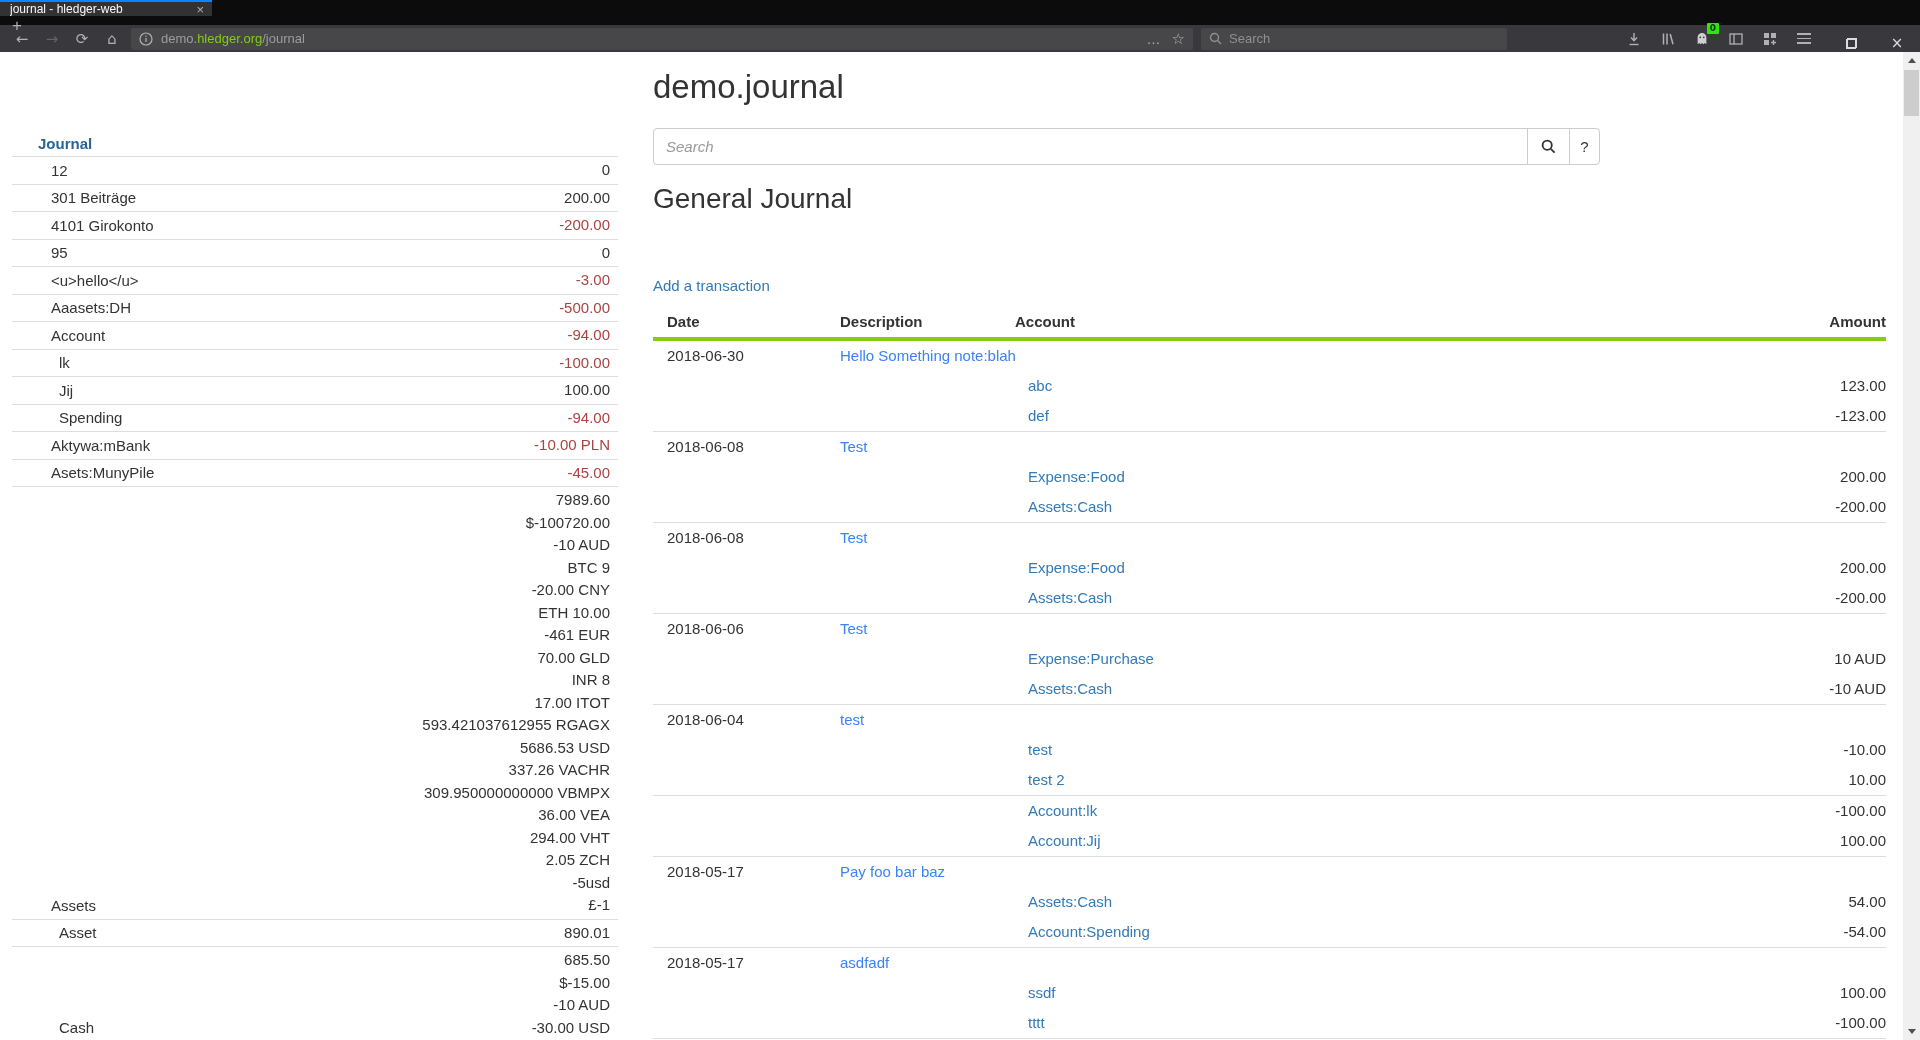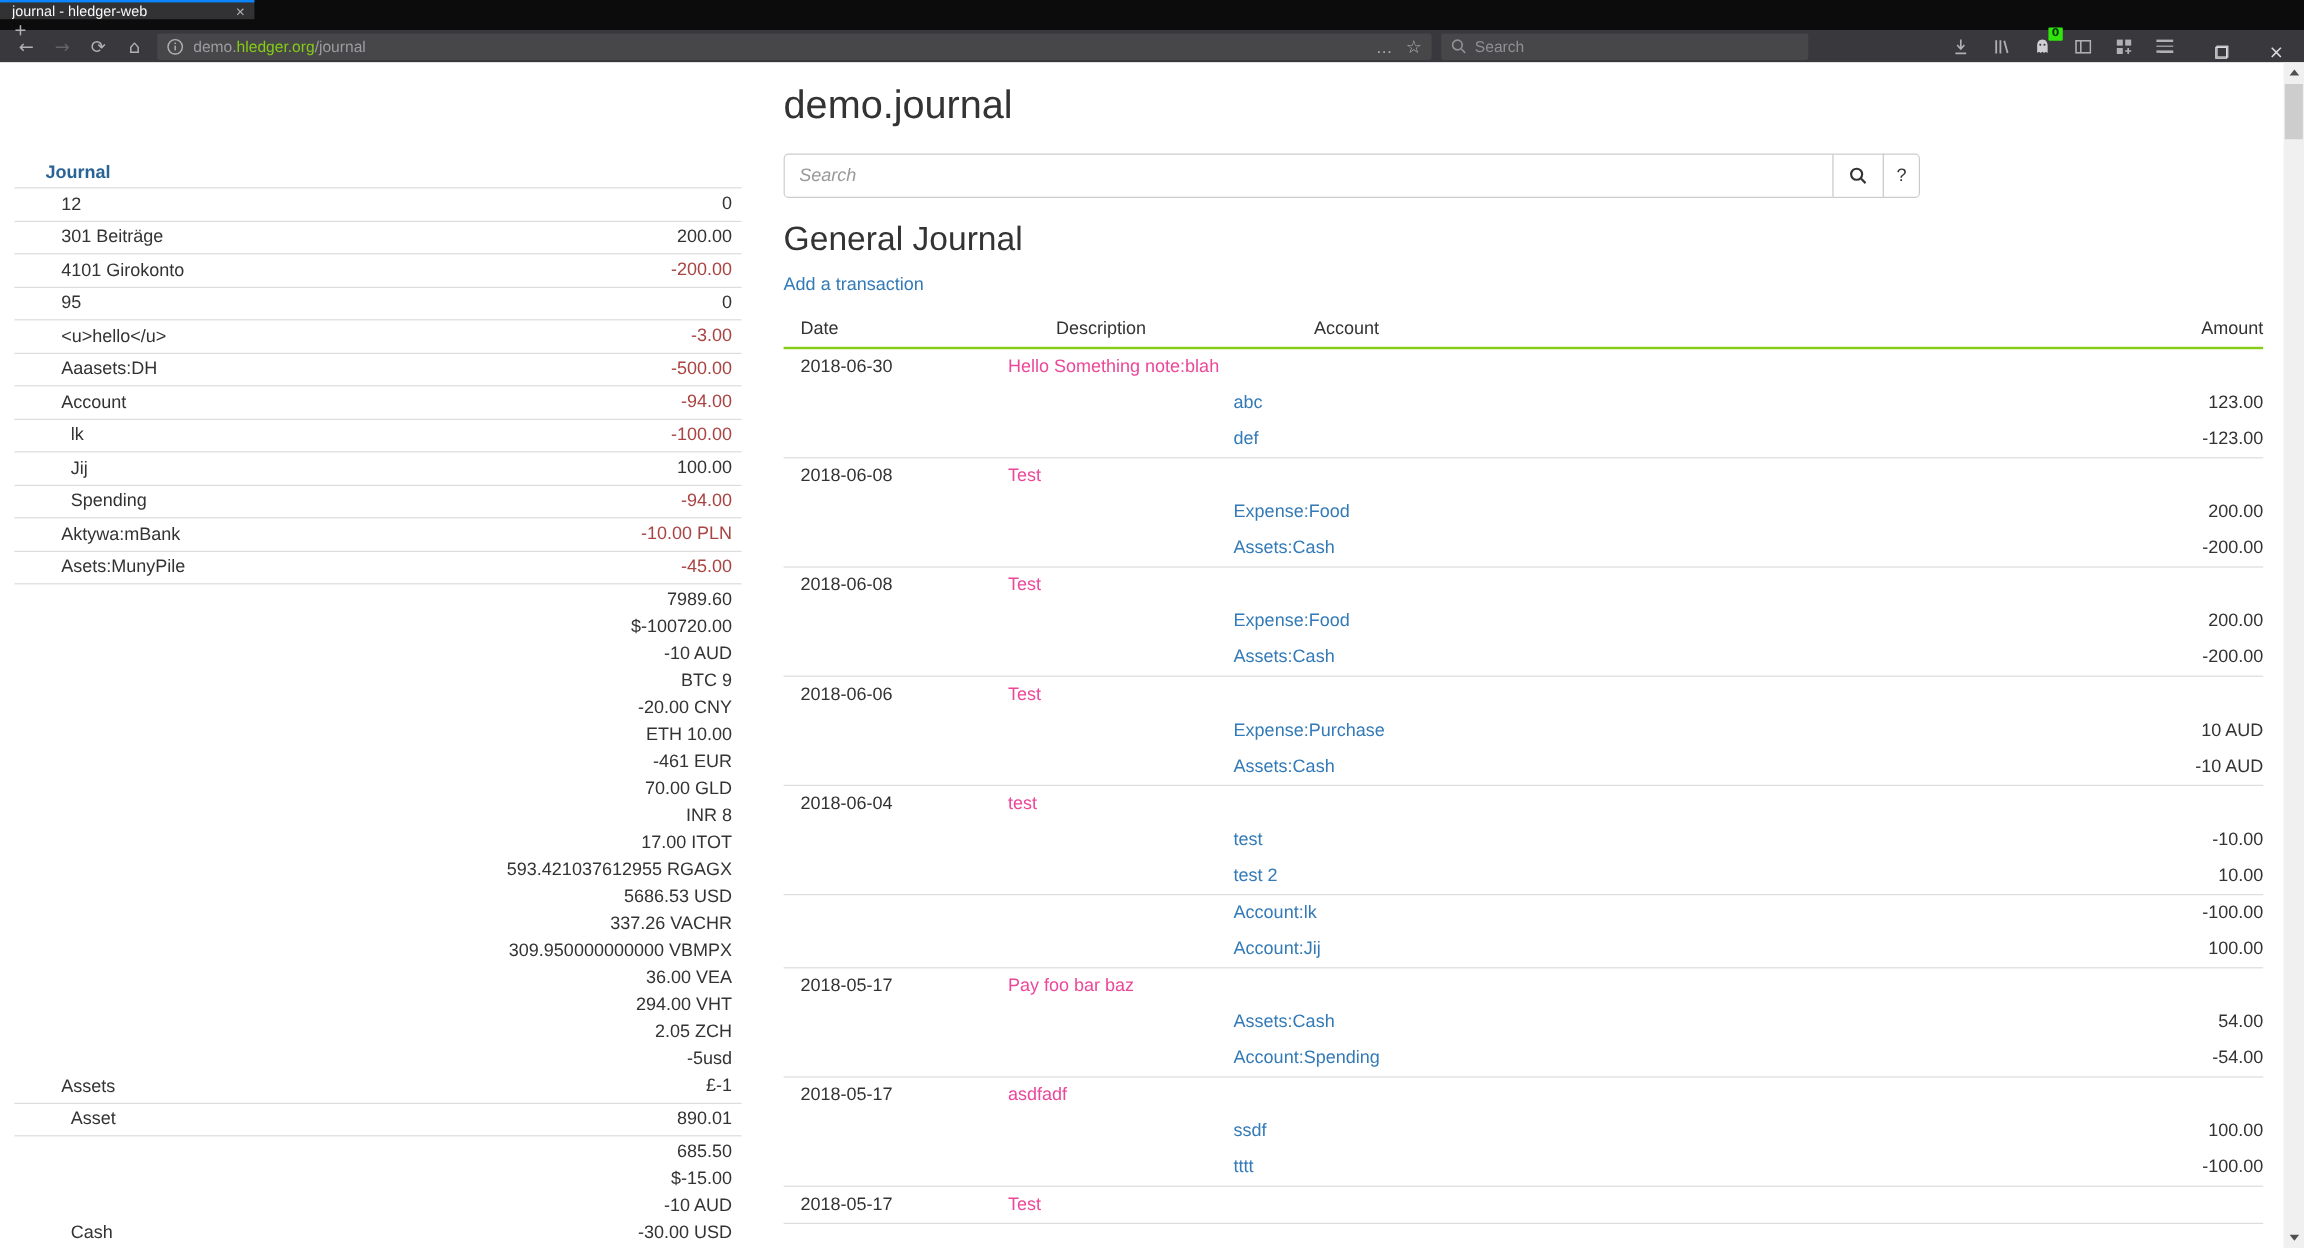--- a/index.html
+++ b/index.html
@@ -63,28 +63,28 @@
   
   .main { position:absolute; left:653px; right:34px; top:0; }
   .page-title { font-size:33px; font-weight:400; color:#333; margin:16px 0 22px; }
   .search-form { display:flex; width:947px; margin-bottom:18px; }
   .search-input { flex:1; height:37px; border:1px solid #ccc; border-radius:4px 0 0 4px; padding:0 12px; font-size:15px; color:#555; outline:none; font-family:"Liberation Sans",sans-serif; }
   .search-input::placeholder { font-style:italic; color:#999; }
   .btn { height:37px; background:#fff; border:1px solid #ccc; margin-left:-1px; display:flex; align-items:center; justify-content:center; font-size:15px; color:#333; cursor:default; }
   .btn-search { width:43px; }
   .btn-help { width:31px; border-radius:0 4px 4px 0; }
   .section-title { font-size:28px; font-weight:400; color:#333; margin:0 0 14px; }
-  .add-link { color:#337ab7; text-decoration:none; display:inline-block; margin-bottom:13px; font-size:15px; }
-
-  .jt-header { display:flex; font-weight:normal; line-height:30px; border-bottom:2px solid #84cc16; padding-left:14px;gap:40px; }
+  .add-link { color:#337ab7; text-decoration:none; display:inline-block; margin-bottom:13px; font-size:15px;margin-top:48px; }
+
+  .jt-header { display:flex; font-weight:bold; line-height:30px; border-bottom:4px solid #84cc16; padding-left:14px; }
   .col-date { width:173px; } .col-desc { width:175px; } .col-acct { flex:1; } .col-amt { width:130px; text-align:right; }
   .tx { border-bottom:1px solid #ddd; }
   .tx-line { display:flex; line-height:30px; padding-left:14px;justify-content:flex-end; }
   .tx-date { width:173px; color:#333; }
-  .tx-desc { flex:1; color:#ec4899; }
+  .tx-desc { flex:1; color:#3b82f6; }
   .post-indent { width:361px; }
   .post-acct { flex:1; color:#337ab7; text-decoration:none; }
   .post-amt { width:130px; text-align:right; color:#333; }
 
   svg.icon { display:block; }
 </style>
 </head>
 <body>
 
 <div class="chrome">

